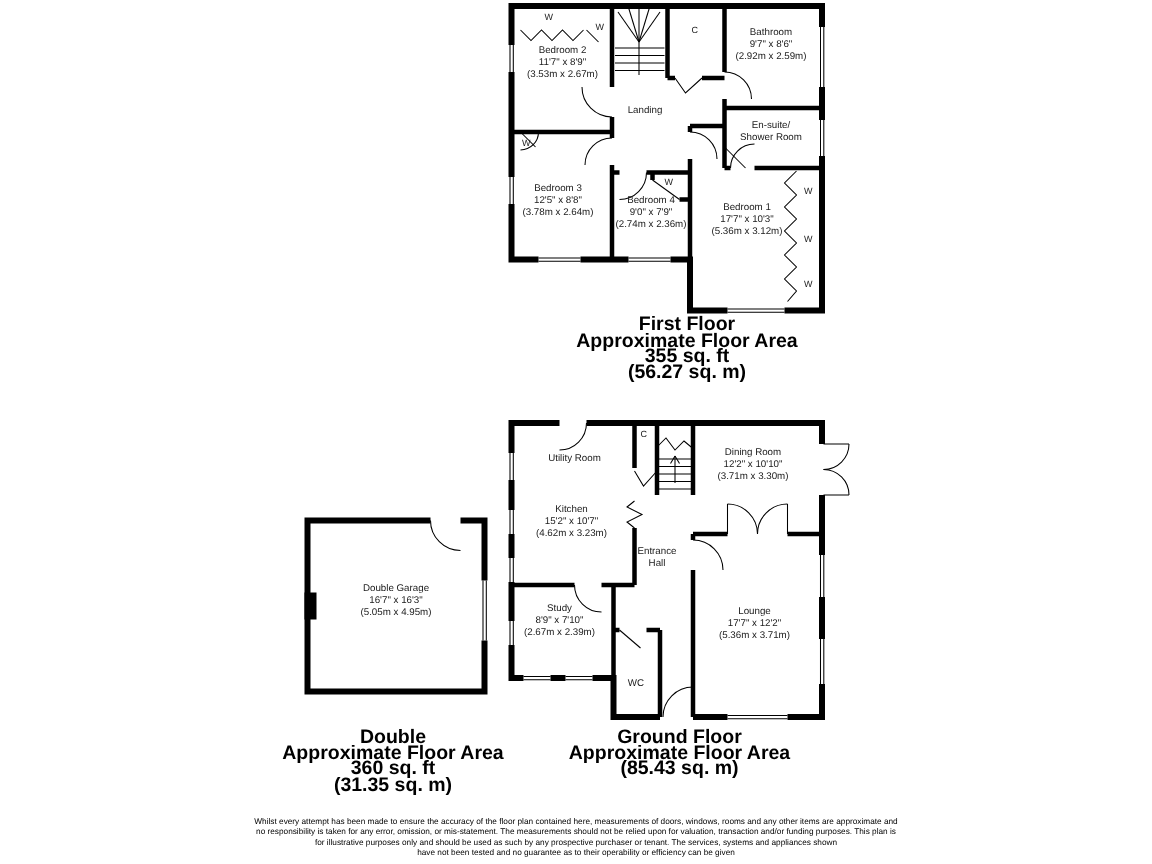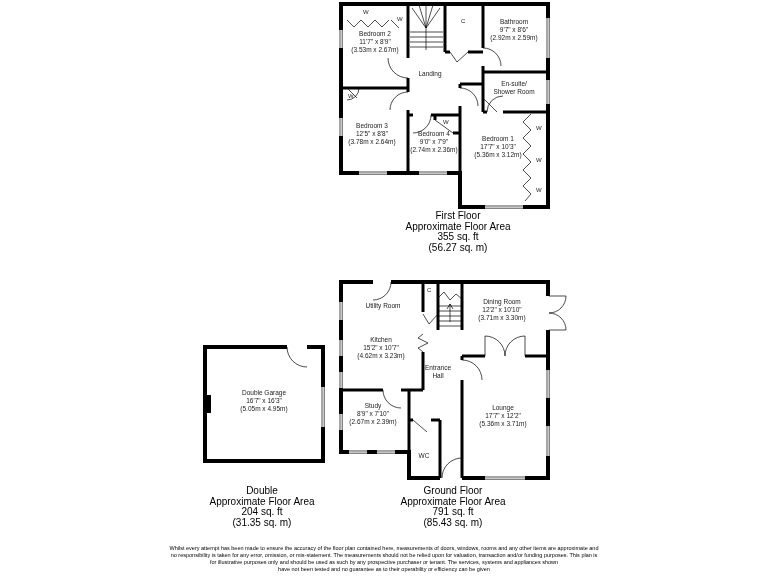--- a/index.html
+++ b/index.html
@@ -5,21 +5,21 @@
   html,body{margin:0;padding:0;}
   body{
     width:768px;height:576px;position:relative;background:#ffffff;
     font-family:"Liberation Sans", sans-serif;color:#000;overflow:hidden;
   }
   .floor{position:absolute;}
   .floor svg{position:absolute;left:0;top:0;}
   .lbl{position:absolute;text-align:center;font-size:6.5px;line-height:8px;color:#1a1a1a;}
   .lbl .rm{display:block;}
   .sym{position:absolute;font-size:6px;line-height:6px;color:#1a1a1a;}
-  .cap{position:absolute;text-align:center;font-weight:normal;font-size:10px;line-height:10.5px;color:#000;}
+  .cap{position:absolute;text-align:center;font-weight:bold;font-size:13px;line-height:10.5px;color:#000;}
   .cap span{display:block;}
   .disclaimer{position:absolute;left:0;top:545px;width:768px;text-align:center;
     font-size:5.5px;line-height:6.9px;color:#000;}
   .disclaimer span{display:block;}
   svg .wall{stroke:#000;fill:none;}
   svg .thick{stroke-width:4;}
   svg .mid{stroke-width:3;}
   svg .thin{stroke:#000;stroke-width:0.7;fill:none;}
   svg .gap{fill:#fff;stroke:none;}
 </style>
@@ -297,28 +297,27 @@
   <div class="lbl" style="left:10px;top:54px;width:118px;">
     <span class="rm">Double Garage</span>
     <span class="rm">16'7" x 16'3"</span>
     <span class="rm">(5.05m x 4.95m)</span>
   </div>
 </div>
 
 <div class="cap" style="left:162px;top:486px;width:200px;">
   <span>Double</span>
   <span>Approximate Floor Area</span>
-  <span>204 sq. ft</span>
+  <span>360 sq. ft</span>
   <span>(31.35 sq. m)</span>
 </div>
 
 <div class="cap" style="left:353px;top:486px;width:200px;">
   <span>Ground Floor</span>
   <span>Approximate Floor Area</span>
-  <span>791 sq. ft</span>
   <span>(85.43 sq. m)</span>
 </div>
 
 <div class="disclaimer">
   <span>Whilst every attempt has been made to ensure the accuracy of the floor plan contained here, measurements of doors, windows, rooms and any other items are approximate and</span>
   <span>no responsibility is taken for any error, omission, or mis-statement. The measurements should not be relied upon for valuation, transaction and/or funding purposes. This plan is</span>
   <span>for illustrative purposes only and should be used as such by any prospective purchaser or tenant. The services, systems and appliances shown</span>
   <span>have not been tested and no guarantee as to their operability or efficiency can be given</span>
 </div>
 

